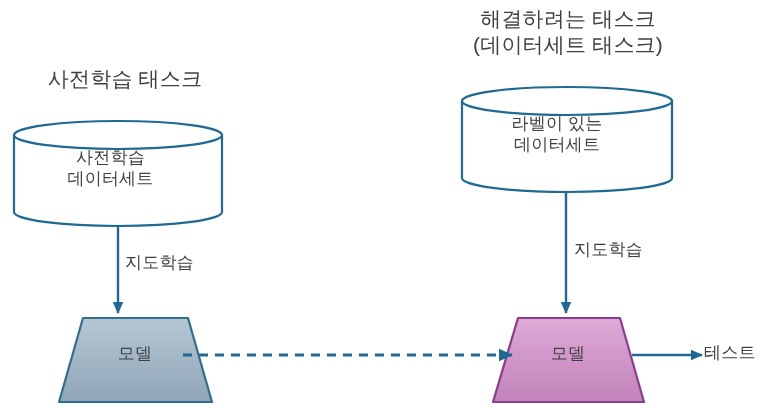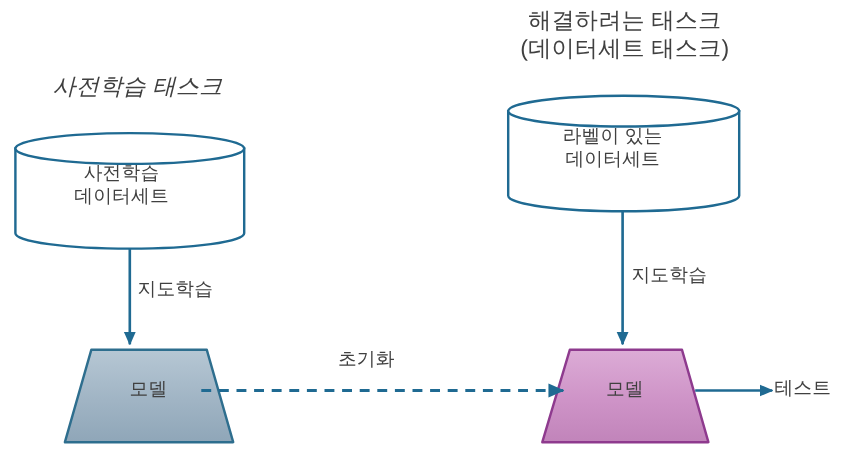--- a/index.html
+++ b/index.html
@@ -43,21 +43,20 @@
   }
   .edge-text {
     font-size: 17px;
     letter-spacing: 0.2px;
   }
   
   #title-pretrain {
     left: 0px;
     top: 66px;
     width: 250px;
-    font-style: italic;
   }
   
   #title-downstream {
     left: 430px;
     top: 6px;
     width: 276px;
   }
   
   #label-pretrain-dataset {
     left: 13px;
@@ -166,17 +165,16 @@
   <div class="txt shape-text" id="label-labeled-dataset"><span>라벨이 있는</span><br><span>데이터세트</span></div>
 
   <div class="txt shape-text" id="label-model-left">모델</div>
 
   <div class="txt shape-text" id="label-model-right">모델</div>
 
   <div class="txt edge-text" id="label-supervised-left">지도학습</div>
 
   <div class="txt edge-text" id="label-supervised-right">지도학습</div>
 
-  <div class="txt edge-text" id="label-initialize">초기화</div>
 
   <div class="txt edge-text" id="label-test">테스트</div>
 
 </div>
 
 </body></html>

